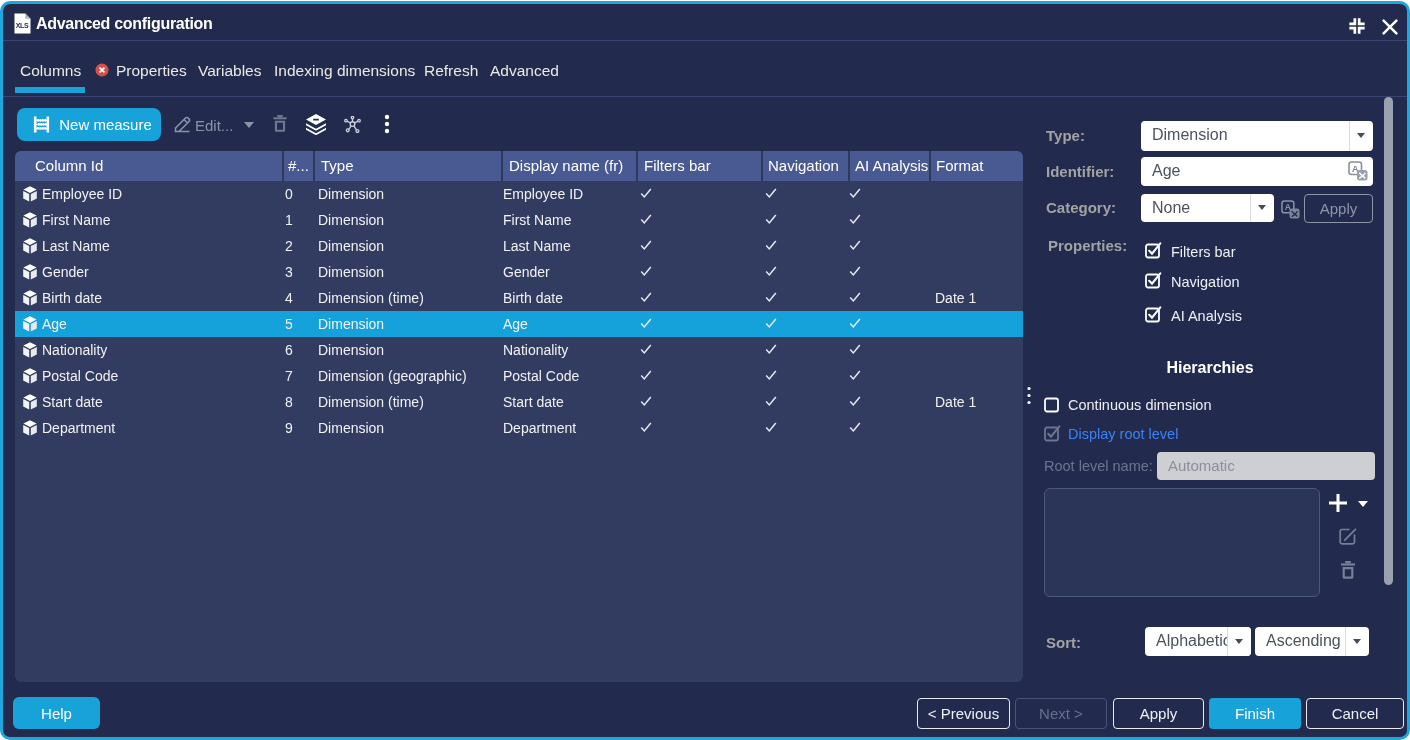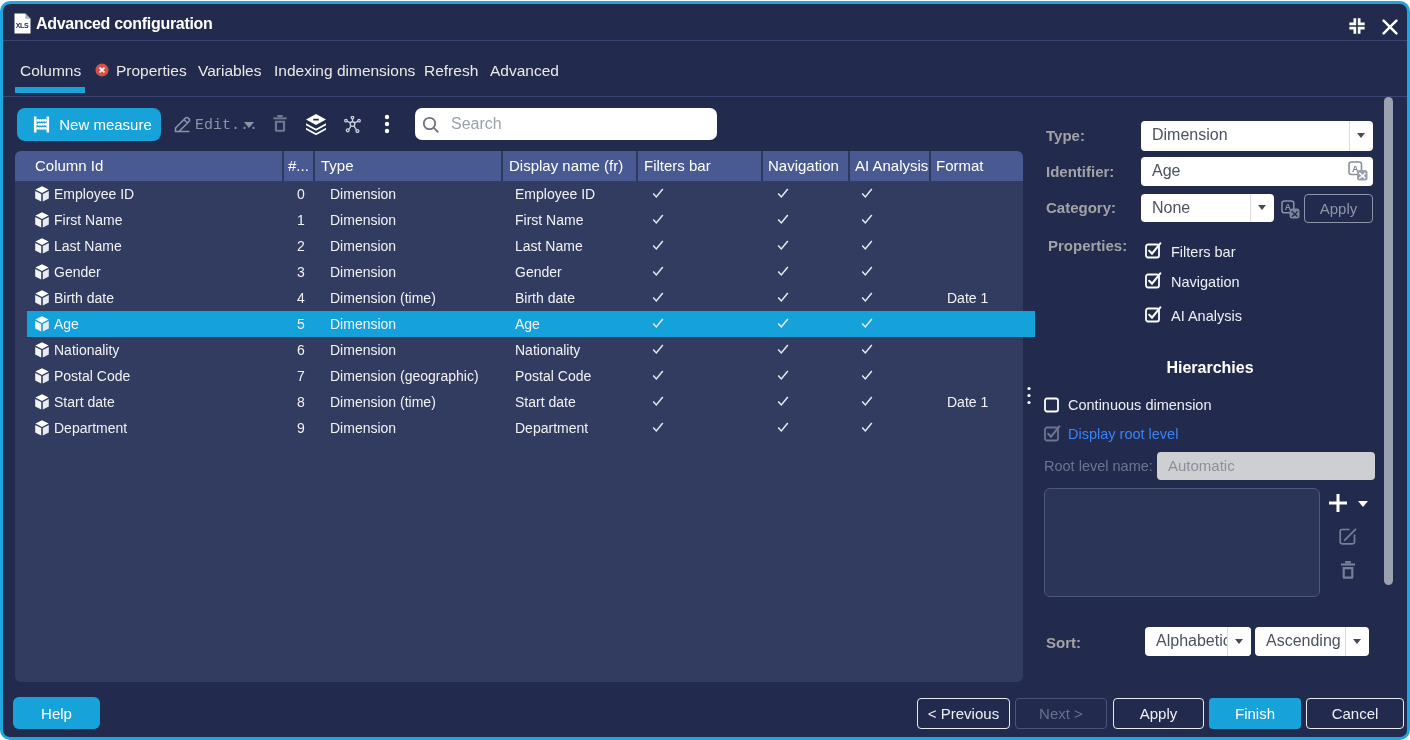--- a/index.html
+++ b/index.html
@@ -16,21 +16,21 @@
 #underline { position:absolute; left:12px; top:46px; width:70px; height:6px; background:#1ba2d9; }
 
 .btn-blue { position:absolute; background:#17a2da; border-radius:8px; color:#fff; font-size:15px; display:flex; align-items:center; justify-content:center; }
 #searchbox { position:absolute; left:412px; top:104px; width:302px; height:32px; background:#fff; border-radius:7px; }
 #searchph { position:absolute; left:36px; top:7px; color:#9aa1ac; font-size:16px; }
 
 #table { position:absolute; left:12px; top:147px; width:1008px; height:531px; background:#323c60; border-radius:6px; }
 #thead { position:absolute; left:0; top:0; width:100%; height:30px; background:#495a92; border-radius:6px 6px 0 0; }
 .th { position:absolute; top:6px; color:#fff; font-size:15px; }
 .thsep { position:absolute; top:0; width:2px; height:30px; background:#2f395c; }
-.row { position:absolute; left:12px; width:100%; height:26px;text-align:center; }
+.row { position:absolute; left:0; width:100%; height:26px;text-align:center; }
 .row.sel { background:#15a2da; }
 .cell { position:absolute; top:5px; color:#f2f2f4; font-size:14px; white-space:nowrap; }
 .cube { position:absolute; left:8px; top:5px; }
 
 .input { position:absolute; background:#fff; border-radius:4px; color:#4c525e; font-size:16px; }
 .caretbox { position:absolute; right:0; top:0; width:24px; height:100%; border-left:1px solid #d9dbdf; }
 .caret { position:absolute; top:50%; left:50%; margin:-2.8px 0 0 -4.5px; width:0; height:0; border-left:4.5px solid transparent; border-right:4.5px solid transparent; border-top:5.5px solid #454b57; }
 .cblbl { position:absolute; color:#eef0f5; font-size:14.5px; }
 
 .btn-ghost { position:absolute; top:694px; height:31px; border:1px solid #e9ecf2; border-radius:4px; color:#eef0f5; font-size:15px; display:flex; align-items:center; justify-content:center; background:transparent; }
@@ -86,21 +86,21 @@
           <circle cx="7.4" cy="12.4" r="1.35"></circle>
           <circle cx="9.8" cy="12.4" r="1.35"></circle>
           <circle cx="12.2" cy="12.4" r="1.35"></circle>
       </g>
     </svg>
     <span>New measure</span>
   </div>
   <svg class="abs" style="left:171px;top:112px" width="17" height="17" viewBox="0 0 17 17" fill="none" stroke="#8b93a8" stroke-width="1.6">
     <path d="M1.5 15.5 h14 M1.5 15.5 v-3.5 L11.5 2 a1.8 1.8 0 0 1 2.6 0 l0.9 0.9 a1.8 1.8 0 0 1 0 2.6 L5 15.5 z M10 3.5 l3.5 3.5"></path>
   </svg>
-  <div class="abs" style="left:192px;top:113px;color:#8b93a8;font-size:15px;font-family:Liberation Mono, monospace;">Edit...</div>
+  <div class="abs" style="left:192px;top:113px;color:#8b93a8;font-size:15px;">Edit...</div>
   <div class="abs" style="left:241px;top:118px;width:0;height:0;border-left:5px solid transparent;border-right:5px solid transparent;border-top:6px solid #8b93a8;"></div>
   <svg class="abs" style="left:269px;top:111px" width="16" height="17" viewBox="0 0 16 18" fill="#6f7890">
     <rect x="5.2" y="0" width="5.6" height="2.4"></rect>
     <rect x="1" y="2.4" width="14" height="2.2"></rect>
     <path d="M2.6 6 h10.8 v10.2 a1.6 1.6 0 0 1 -1.6 1.6 h-7.6 a1.6 1.6 0 0 1 -1.6 -1.6 z M4.8 8.2 v7.4 h6.4 v-7.4 z" fill-rule="evenodd"></path>
   </svg>
   <svg class="abs" style="left:302px;top:110px" width="22" height="21" viewBox="0 0 22 21" fill="#fff">
     <path d="M11 0 L21 5.5 L11 11 L1 5.5 Z"></path>
     <path d="M8.2 4.7 h5.6 v1.8 h-5.6 z" fill="#222b4d"></path>
     <path d="M1 9.3 L11 14.8 L21 9.3 L21 11.2 L11 16.7 L1 11.2 Z"></path>
@@ -113,27 +113,20 @@
     <circle cx="16.8" cy="5.2" r="1.4"></circle>
     <circle cx="4.2" cy="16" r="1.6"></circle>
     <circle cx="15" cy="16.8" r="1.6"></circle>
     <path d="M9.5 3.2 V6.4 M3.5 5.8 L7.2 7.8 M15.5 5.8 L11.8 7.8 M5.3 14.9 L7.8 11.2 M13.9 15.5 L11.2 11.3"></path>
   </svg>
   <svg class="abs" style="left:379px;top:109px" width="10" height="24" viewBox="0 0 10 24" fill="#fff">
     <circle cx="5" cy="4" r="2.2"></circle>
       <circle cx="5" cy="11" r="2.2"></circle>
       <circle cx="5" cy="18" r="2.2"></circle>
   </svg>
-  <div id="searchbox">
-    <svg class="abs" style="left:7px;top:8px" width="18" height="18" viewBox="0 0 18 18" fill="none" stroke="#6b7280" stroke-width="1.8">
-      <circle cx="7.5" cy="7.5" r="5.7"></circle>
-      <path d="M11.8 11.8 L16.3 16.3"></path>
-    </svg>
-    <div id="searchph">Search</div>
-  </div>
 
   <div id="table">
     <div id="thead">
       <span class="th" style="left:20px">Column Id</span>
       <span class="th" style="left:273px">#...</span>
       <span class="th" style="left:306px">Type</span>
       <span class="th" style="left:494px">Display name (fr)</span>
       <span class="th" style="left:629px">Filters bar</span>
       <span class="th" style="left:753px">Navigation</span>
       <span class="th" style="left:840px">AI Analysis</span>

